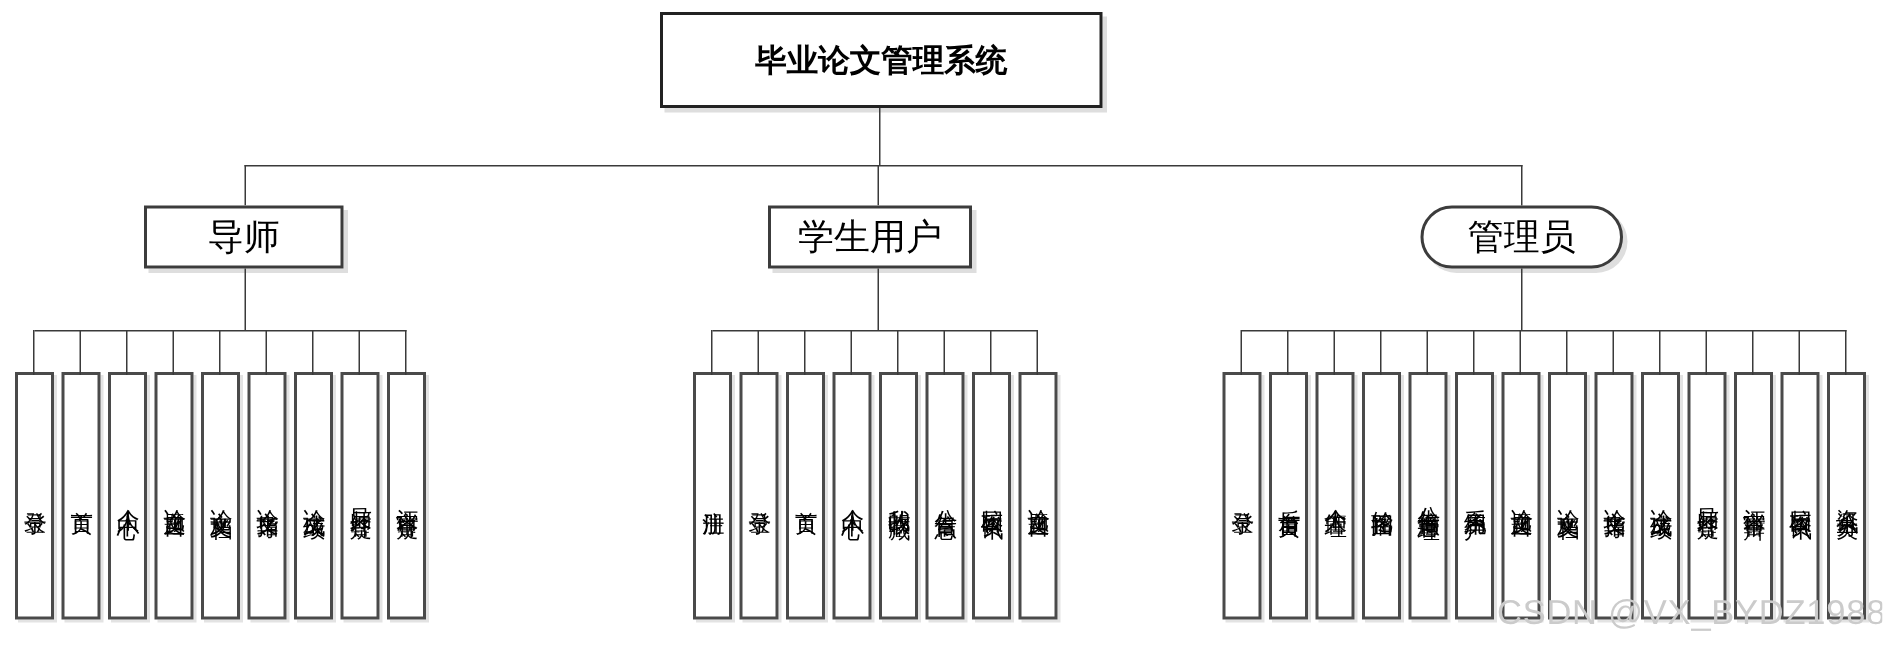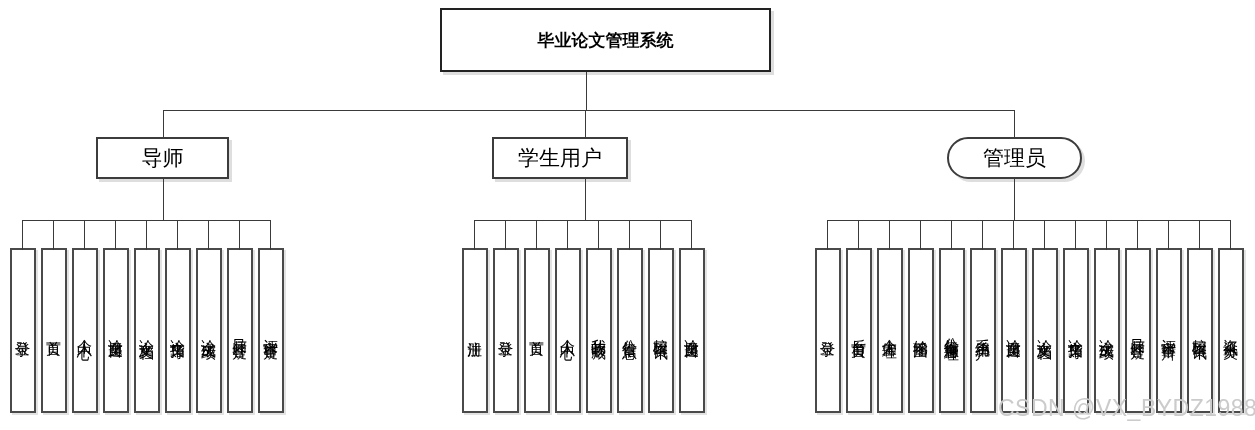--- a/index.html
+++ b/index.html
@@ -5,24 +5,24 @@
   html,body{margin:0;padding:0;background:#ffffff;}
   .canvas{
     position:relative;width:1255px;height:430px;background:#ffffff;
     font-family:"Liberation Sans","DejaVu Sans",sans-serif;color:#000;overflow:hidden;
   }
   .box{
     position:absolute;background:#ffffff;border:2px solid #3c3c3c;
     box-shadow:3px 3px 0 #dedede;box-sizing:border-box;
     display:flex;align-items:center;justify-content:center;
   }
-  .root-box{left:440px;top:8px;width:331px;height:64px;font-weight:bold;font-size:17px;border-color:#222;}
-  .branch-box{top:137px;height:42px;font-size:21px;}
+  .root-box{left:440px;top:8px;width:295px;height:64px;font-weight:bold;font-size:21px;border-color:#222;}
+  .branch-box{top:137px;height:42px;font-size:24px;}
   #branch-box-0{left:96px;width:133px;}
-  #branch-box-1{left:492px;width:136px;}
+  #branch-box-1{left:512px;width:136px;}
   #branch-box-2{left:947px;width:135px;border-radius:21px;}
   .line{position:absolute;background:#3a3a3a;}
   .leaf-group{position:absolute;top:248px;display:flex;gap:5px;}
   #leaf-group-0{left:10px;}
   #leaf-group-1{left:462px;}
   #leaf-group-2{left:815px;}
   .leaf{
     position:relative;width:26px;height:165px;background:#ffffff;
     border:2px solid #4a4a4a;box-sizing:border-box;box-shadow:2px 2px 0 #e3e3e3;
     display:flex;align-items:center;justify-content:center;

